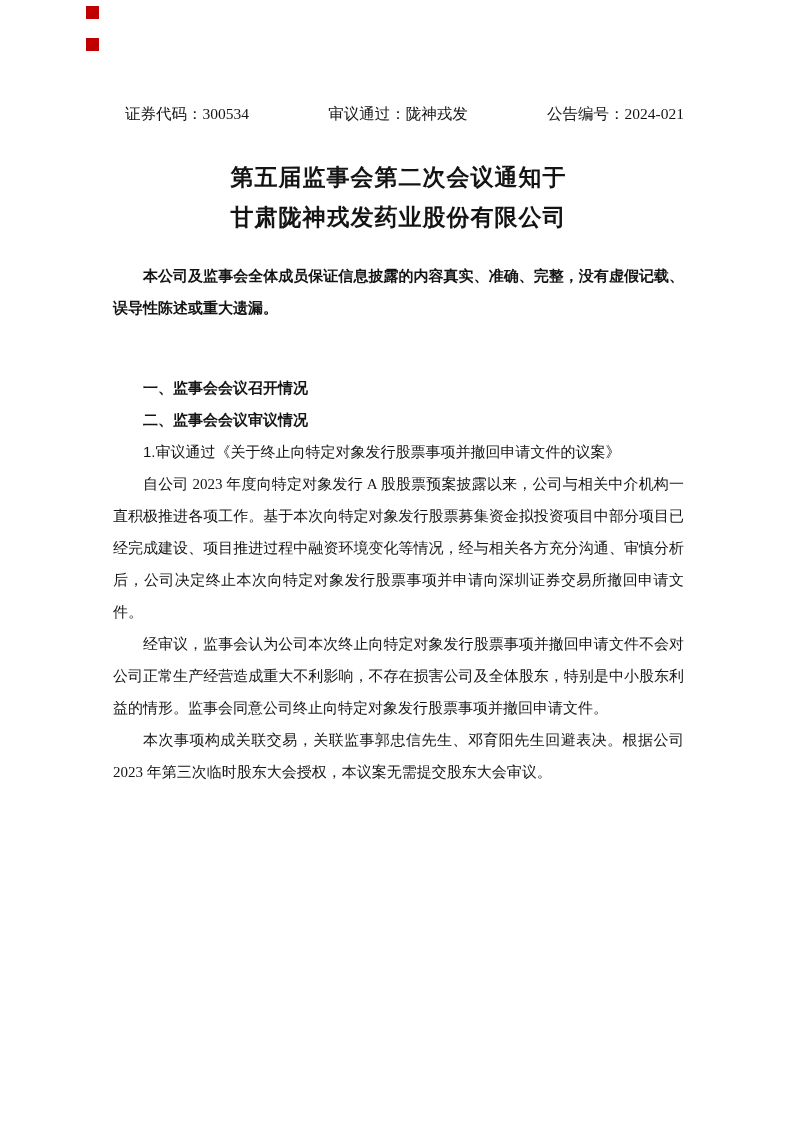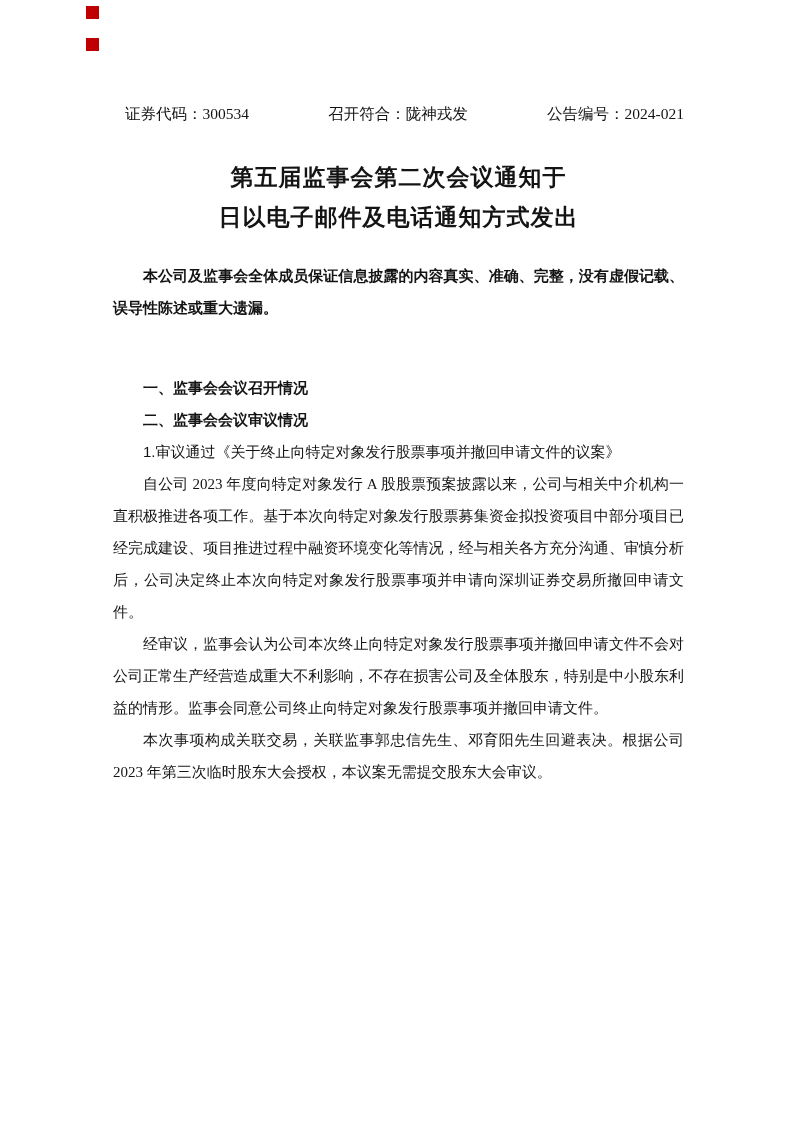--- a/index.html
+++ b/index.html
@@ -86,27 +86,27 @@
 
 <div class="page">
 
   <div class="red-marker m1"></div>
   <div class="red-marker m2"></div>
 
   <div class="content">
 
     <div class="doc-header">
       <span>证券代码：300534</span>
-      <span>召开符合：陇神戎发</span>
+      <span>审议通过：陇神戎发</span>
       <span>公告编号：2024-021</span>
     </div>
 
     <div class="title-block">
       <div>第五届监事会第二次会议通知于</div>
-      <div>日以电子邮件及电话通知方式发出</div>
+      <div>甘肃陇神戎发药业股份有限公司</div>
     </div>
 
     <p class="body-text statement indent">本公司及监事会全体成员保证信息披露的内容真实、准确、完整，没有虚假记载、误导性陈述或重大遗漏。</p>
 
     <p class="body-text sec-heading sec1-heading indent">一、监事会会议召开情况</p>
 
 
     <p class="body-text sec-heading indent">二、监事会会议审议情况</p>
 
 

